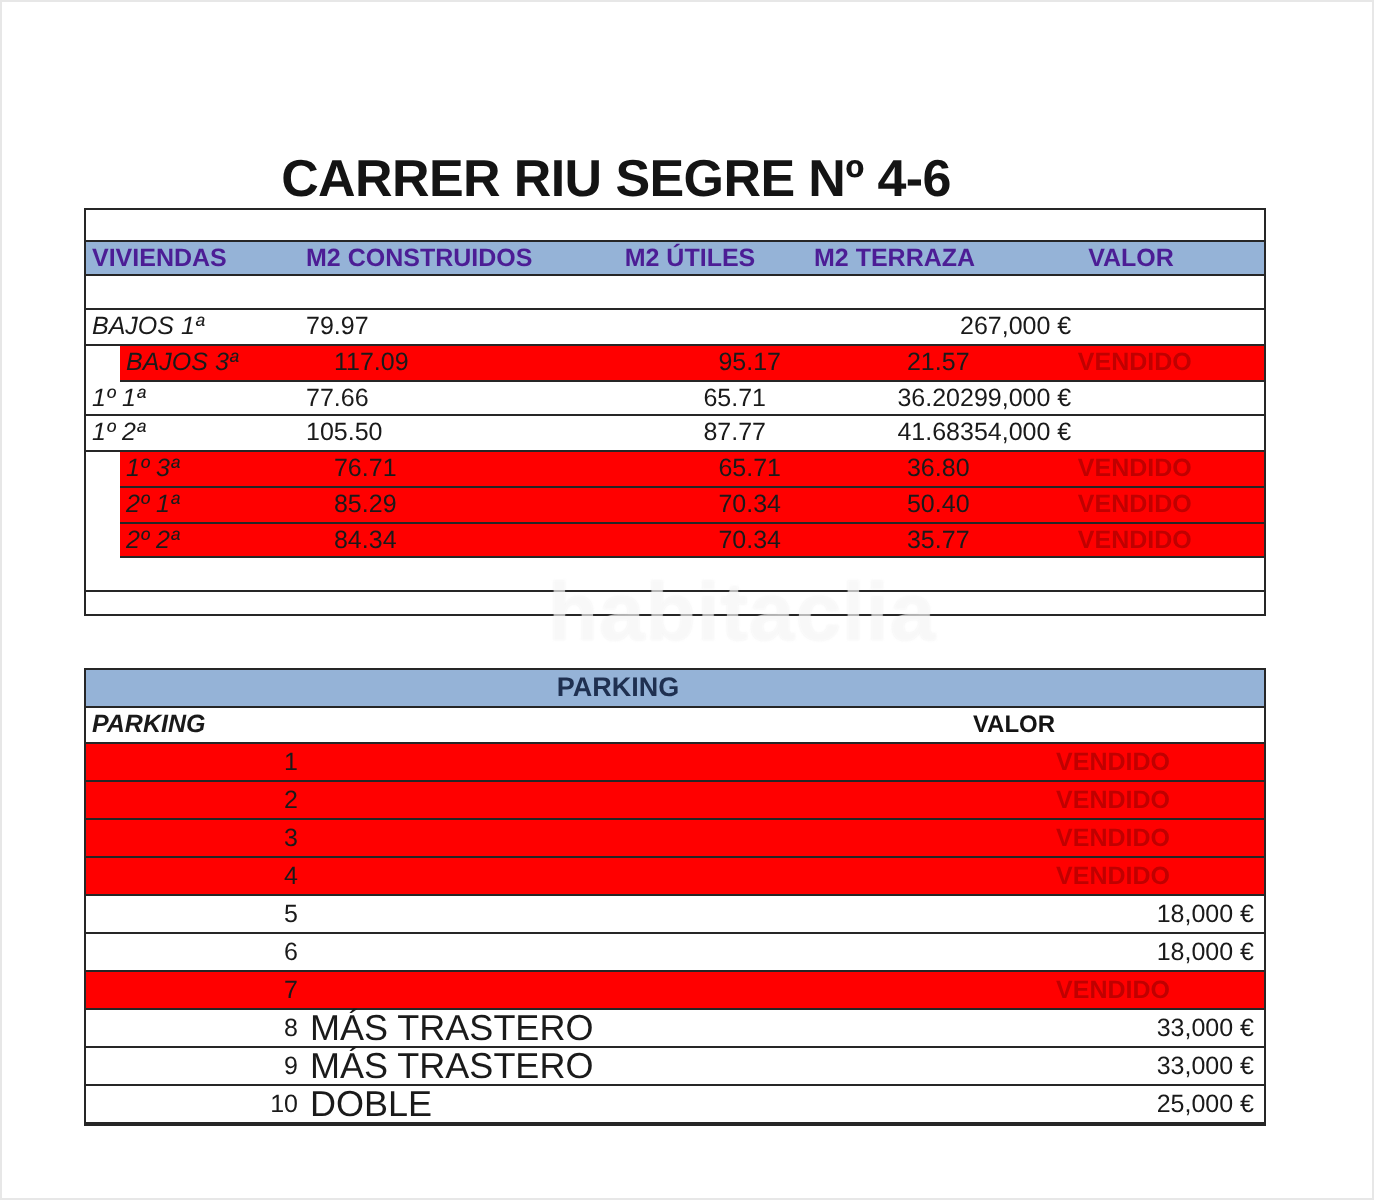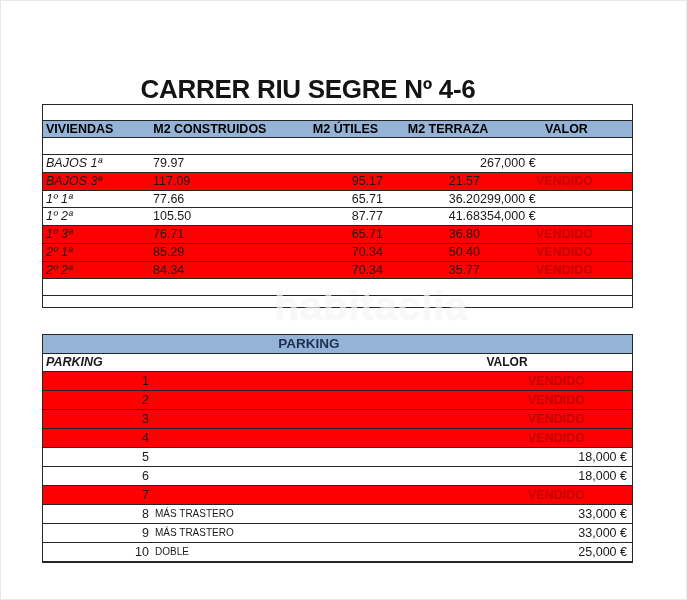--- a/index.html
+++ b/index.html
@@ -11,47 +11,47 @@
   .title{
     position:absolute;top:73px;left:0;width:614px;text-align:center;
     font-weight:bold;font-size:26px;color:#141414;letter-spacing:-0.3px;
   }
   .tbl{position:absolute;left:41px;width:591px;border:1.5px solid #262626;box-sizing:border-box;background:#fff;}
   .t1{top:103px;}
   .t2{top:333px;}
   .tr{display:flex;align-items:center;border-bottom:1px solid #262626;box-sizing:border-box;}
   .noline{border-bottom:none;}
   .r16{height:16px;} .r17{height:17px;} .rdata{height:17.75px;} .r11{height:11px;}
-  .header-row{background:#95B3D7;color:#000000;font-weight:bold;justify-content:space-between;}
+  .header-row{background:#95B3D7;color:#4c1d95;font-weight:bold;}
   .td{box-sizing:border-box;font-size:12.5px;line-height:1;white-space:nowrap;}
   .c1{width:110px;padding-left:3px;}
   .c2{width:118px;text-align:left;}
   .c3{width:112px;text-align:right;}
   .c4{width:97px;text-align:right;}
   .c5{width:151px;text-align:left;padding-right:20px;}
   .header-row .td{font-size:12.5px;}
   .header-row .c1{text-align:left;}
   .header-row .c2{text-align:center;padding-right:52px;}
   .header-row .c3{text-align:center;padding-left:36px;}
   .header-row .c4{text-align:center;padding-left:24px;}
   .header-row .c5{text-align:center;padding-left:20px;padding-right:0;}
   .lbl{font-weight:normal;font-style:italic;}
-  .tr.sold{background:#FF0000;}
+  .tr.sold{background:#FF0000;margin-left:17px;}
   .tr.sold .valor{color:#C00000;text-align:center;padding-left:18px;padding-right:0;font-weight:bold;}
   
   .banner{position:relative;height:19px;background:#95B3D7;border-bottom:1px solid #262626;box-sizing:border-box;}
   .banner-text{position:absolute;left:0;top:0;width:532px;text-align:center;line-height:18px;
     font-weight:bold;font-size:13.5px;color:#1f3050;}
   .p-header{position:relative;height:18px;border-bottom:1px solid #262626;box-sizing:border-box;background:#fff;}
   .p-label{position:absolute;left:3px;top:0;line-height:17px;font-weight:bold;font-style:italic;font-size:12.5px;}
   .p-valor{position:absolute;left:404px;top:0;width:120px;text-align:center;line-height:17px;
     font-weight:bold;font-size:12px;color:#141414;}
   .p-row{height:19px;display:flex;align-items:center;border-bottom:1px solid #262626;box-sizing:border-box;}
   .p-num{width:106px;text-align:right;font-size:12.5px;line-height:1;}
-  .p-lbl{flex:1;padding-left:6px;font-size:10px;line-height:1;white-space:nowrap;}
+  .p-lbl{flex:1;padding-left:6px;font-size:18px;line-height:1;white-space:nowrap;}
   .p-val{width:151px;text-align:right;padding-right:5px;font-size:12.5px;line-height:1;}
   .p-row.sold{background:#FF0000;}
   .p-row.sold .p-val{color:#C00000;text-align:center;padding-left:18px;padding-right:0;font-weight:bold;}
   .watermark{
     position:absolute;left:273px;top:282px;z-index:5;pointer-events:none;
     font-size:41px;font-weight:bold;letter-spacing:0.5px;
     color:rgba(255,255,255,0.55);
     text-shadow:0 0 1px rgba(210,210,210,0.35);
   }
 </style>

